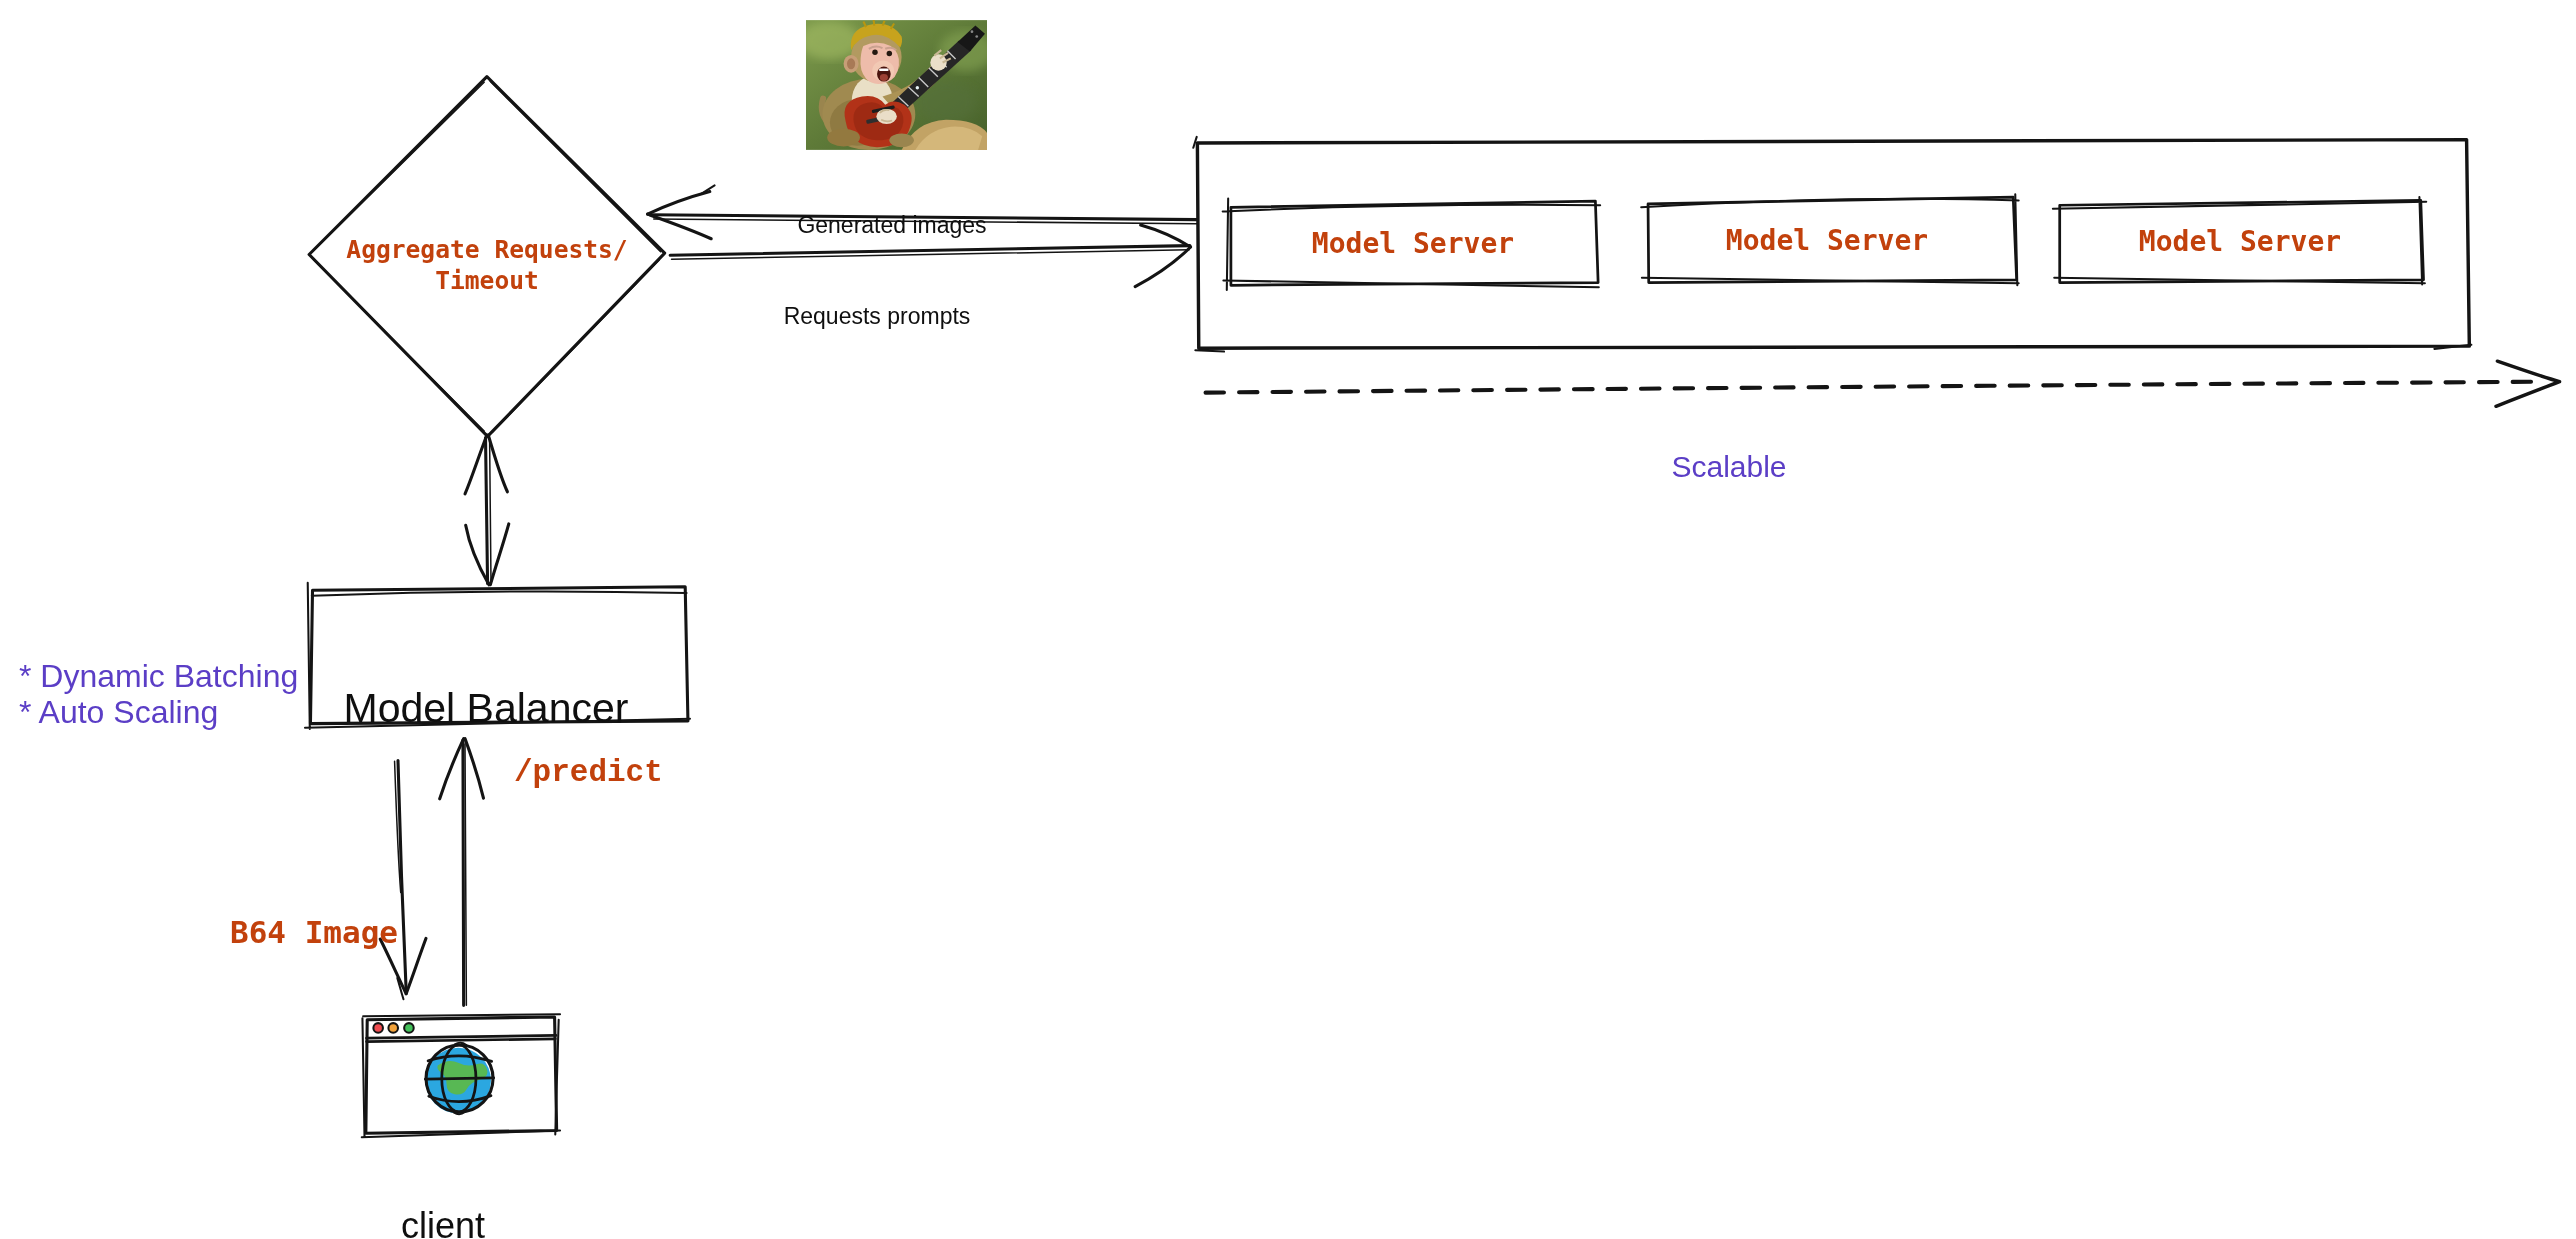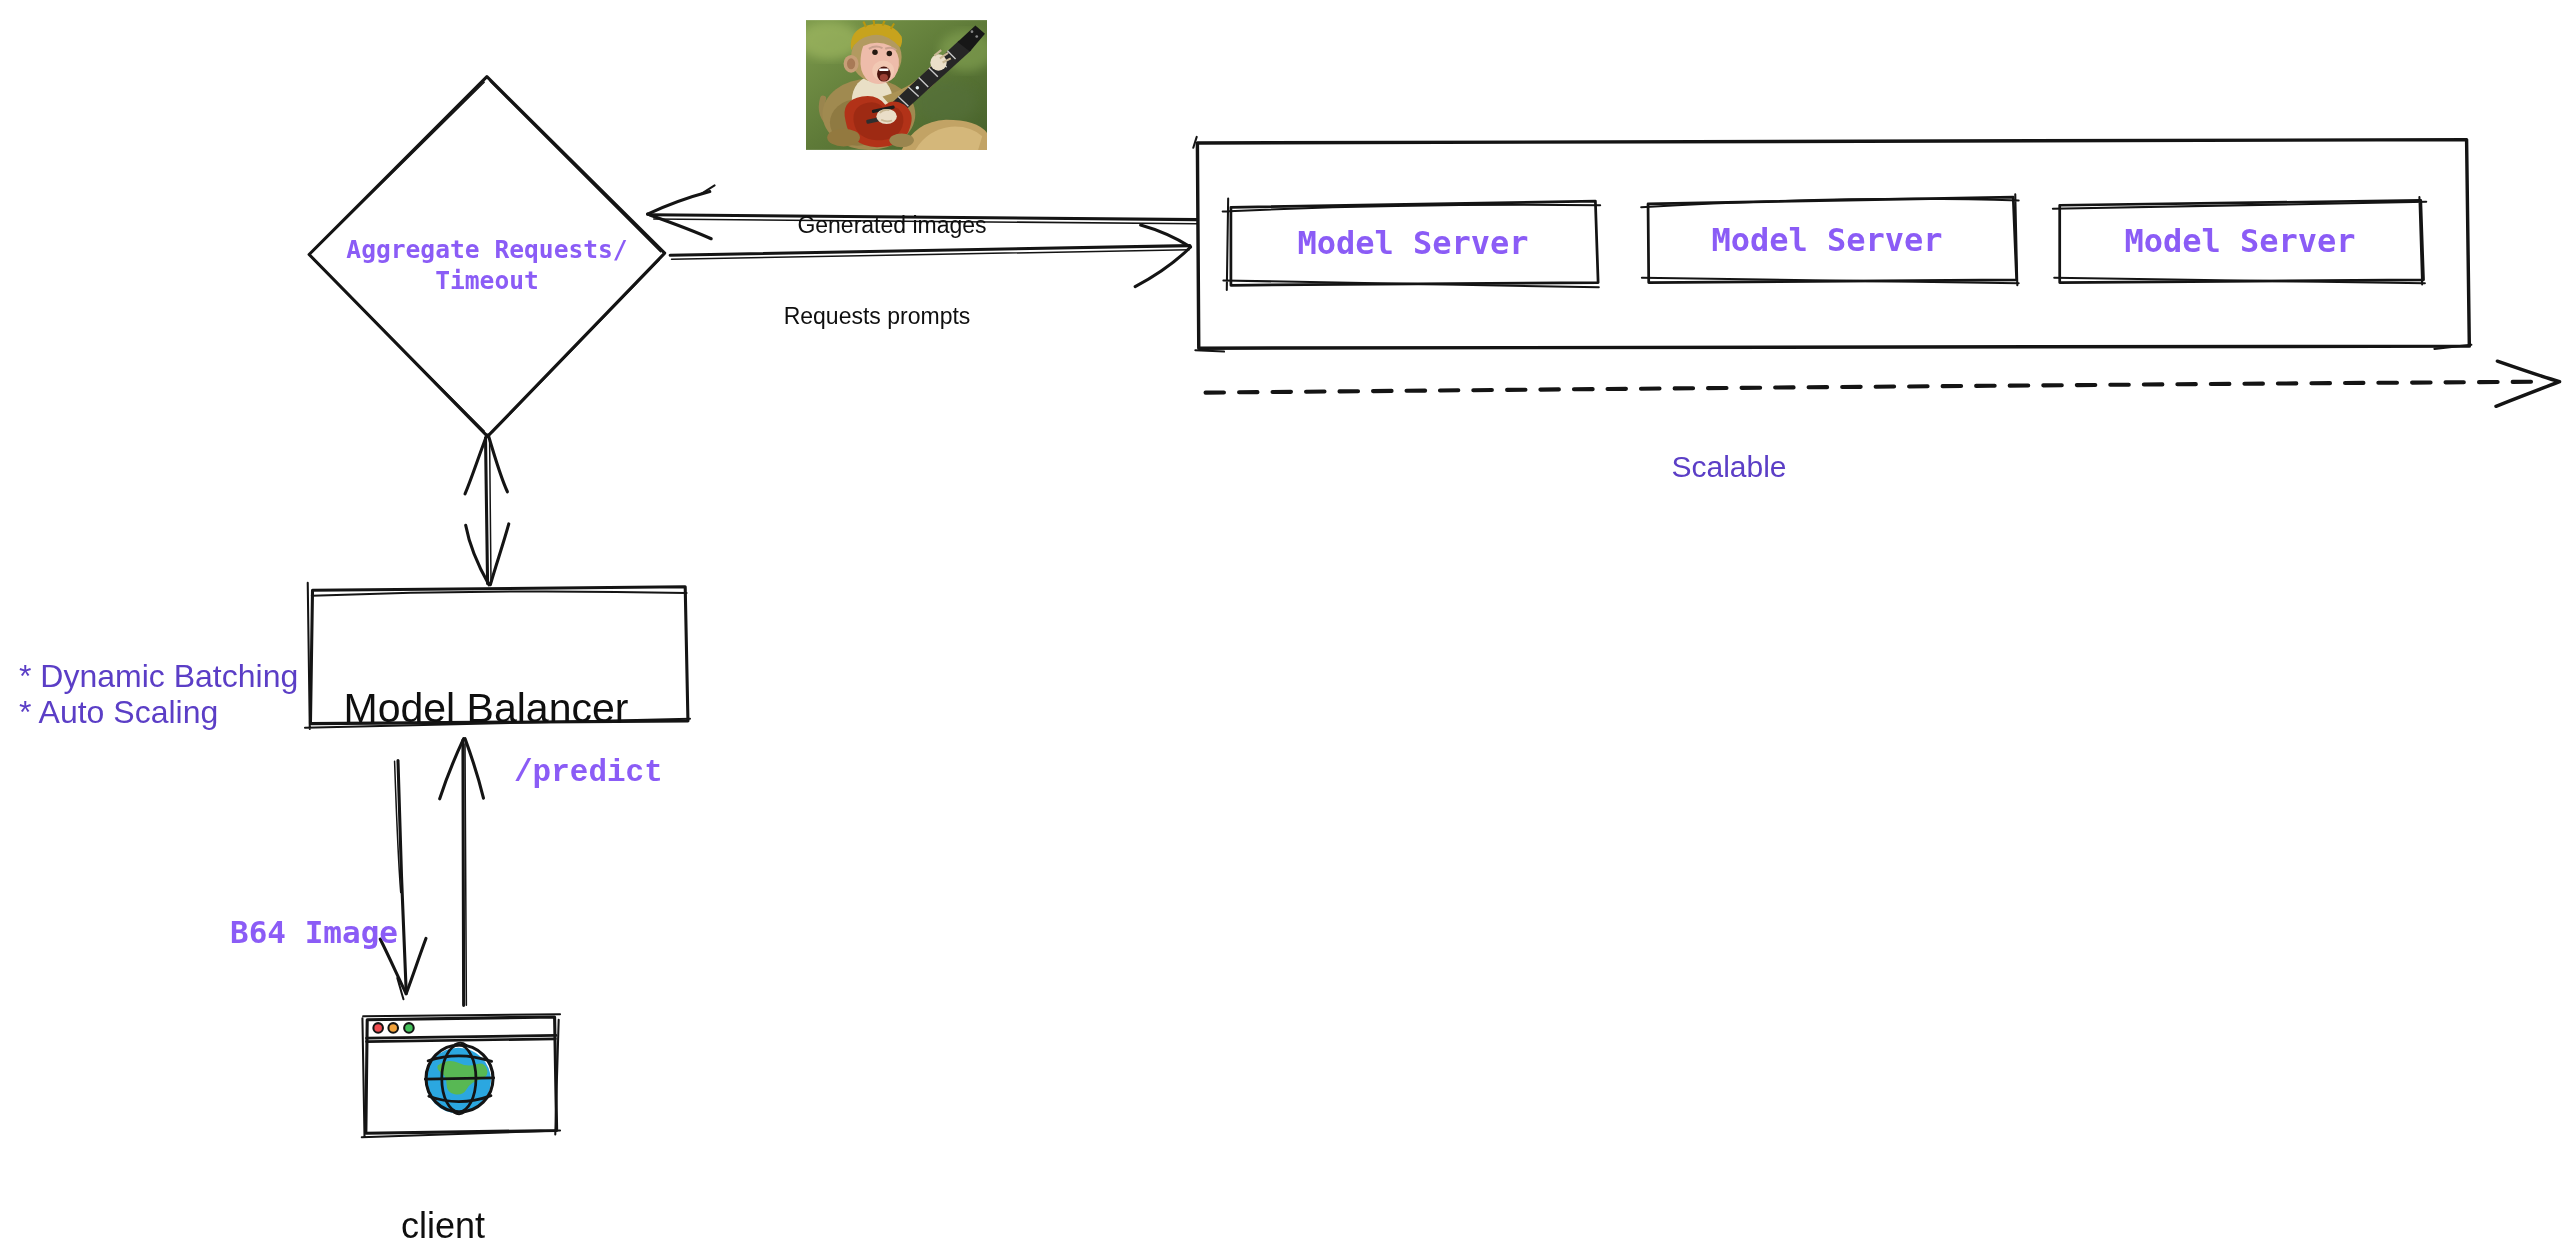--- a/index.html
+++ b/index.html
@@ -20,28 +20,28 @@
     background:#ffffff;
     overflow:hidden;
     font-family:"Liberation Sans", sans-serif;
     color:var(--text);
   }
   .strokes{position:absolute;left:0;top:0;}
   .s{stroke:var(--stroke);fill:none;stroke-linecap:round;stroke-linejoin:round;}
   .w2{stroke-width:2.2}.w3{stroke-width:3}.w4{stroke-width:4}.w45{stroke-width:4.5}.w5{stroke-width:5}.w6{stroke-width:6}
   .dash{stroke-dasharray:27 22;}
   .label{position:absolute;white-space:pre-line;}
-  .mono{font-family:"DejaVu Sans Mono", monospace;font-weight:700;color:#8b5cf6;}
+  .mono{font-family:"DejaVu Sans Mono", monospace;font-weight:700;color:#c2410c;}
   .sans{font-family:"Liberation Sans", sans-serif;font-weight:400;color:var(--text);margin-top:31px;}
   .center{transform:translate(-50%,-50%);text-align:center;}
   .centerx{transform:translateX(-50%);text-align:center;}
   .purple{color:var(--accent-purple);}
   .diamond-label{font-size:24.6px;line-height:31px;}
   .flow-label{font-size:23px;}
-  .server-label{font-size:32px;}
+  .server-label{font-size:28px;}
   .scalable-label{font-size:30px;}
   .lb-label{font-size:41px;}
   .note-label{font-size:32px;line-height:36px;}
   .predict-label{font-size:31px;font-family:Liberation Mono, monospace;}
   .b64-label{font-size:31px;}
   .client-label{font-size:36px;}
   .monkey{position:absolute;left:806px;top:20px;width:181px;height:130px;}
 </style>
 </head>
 <body>

